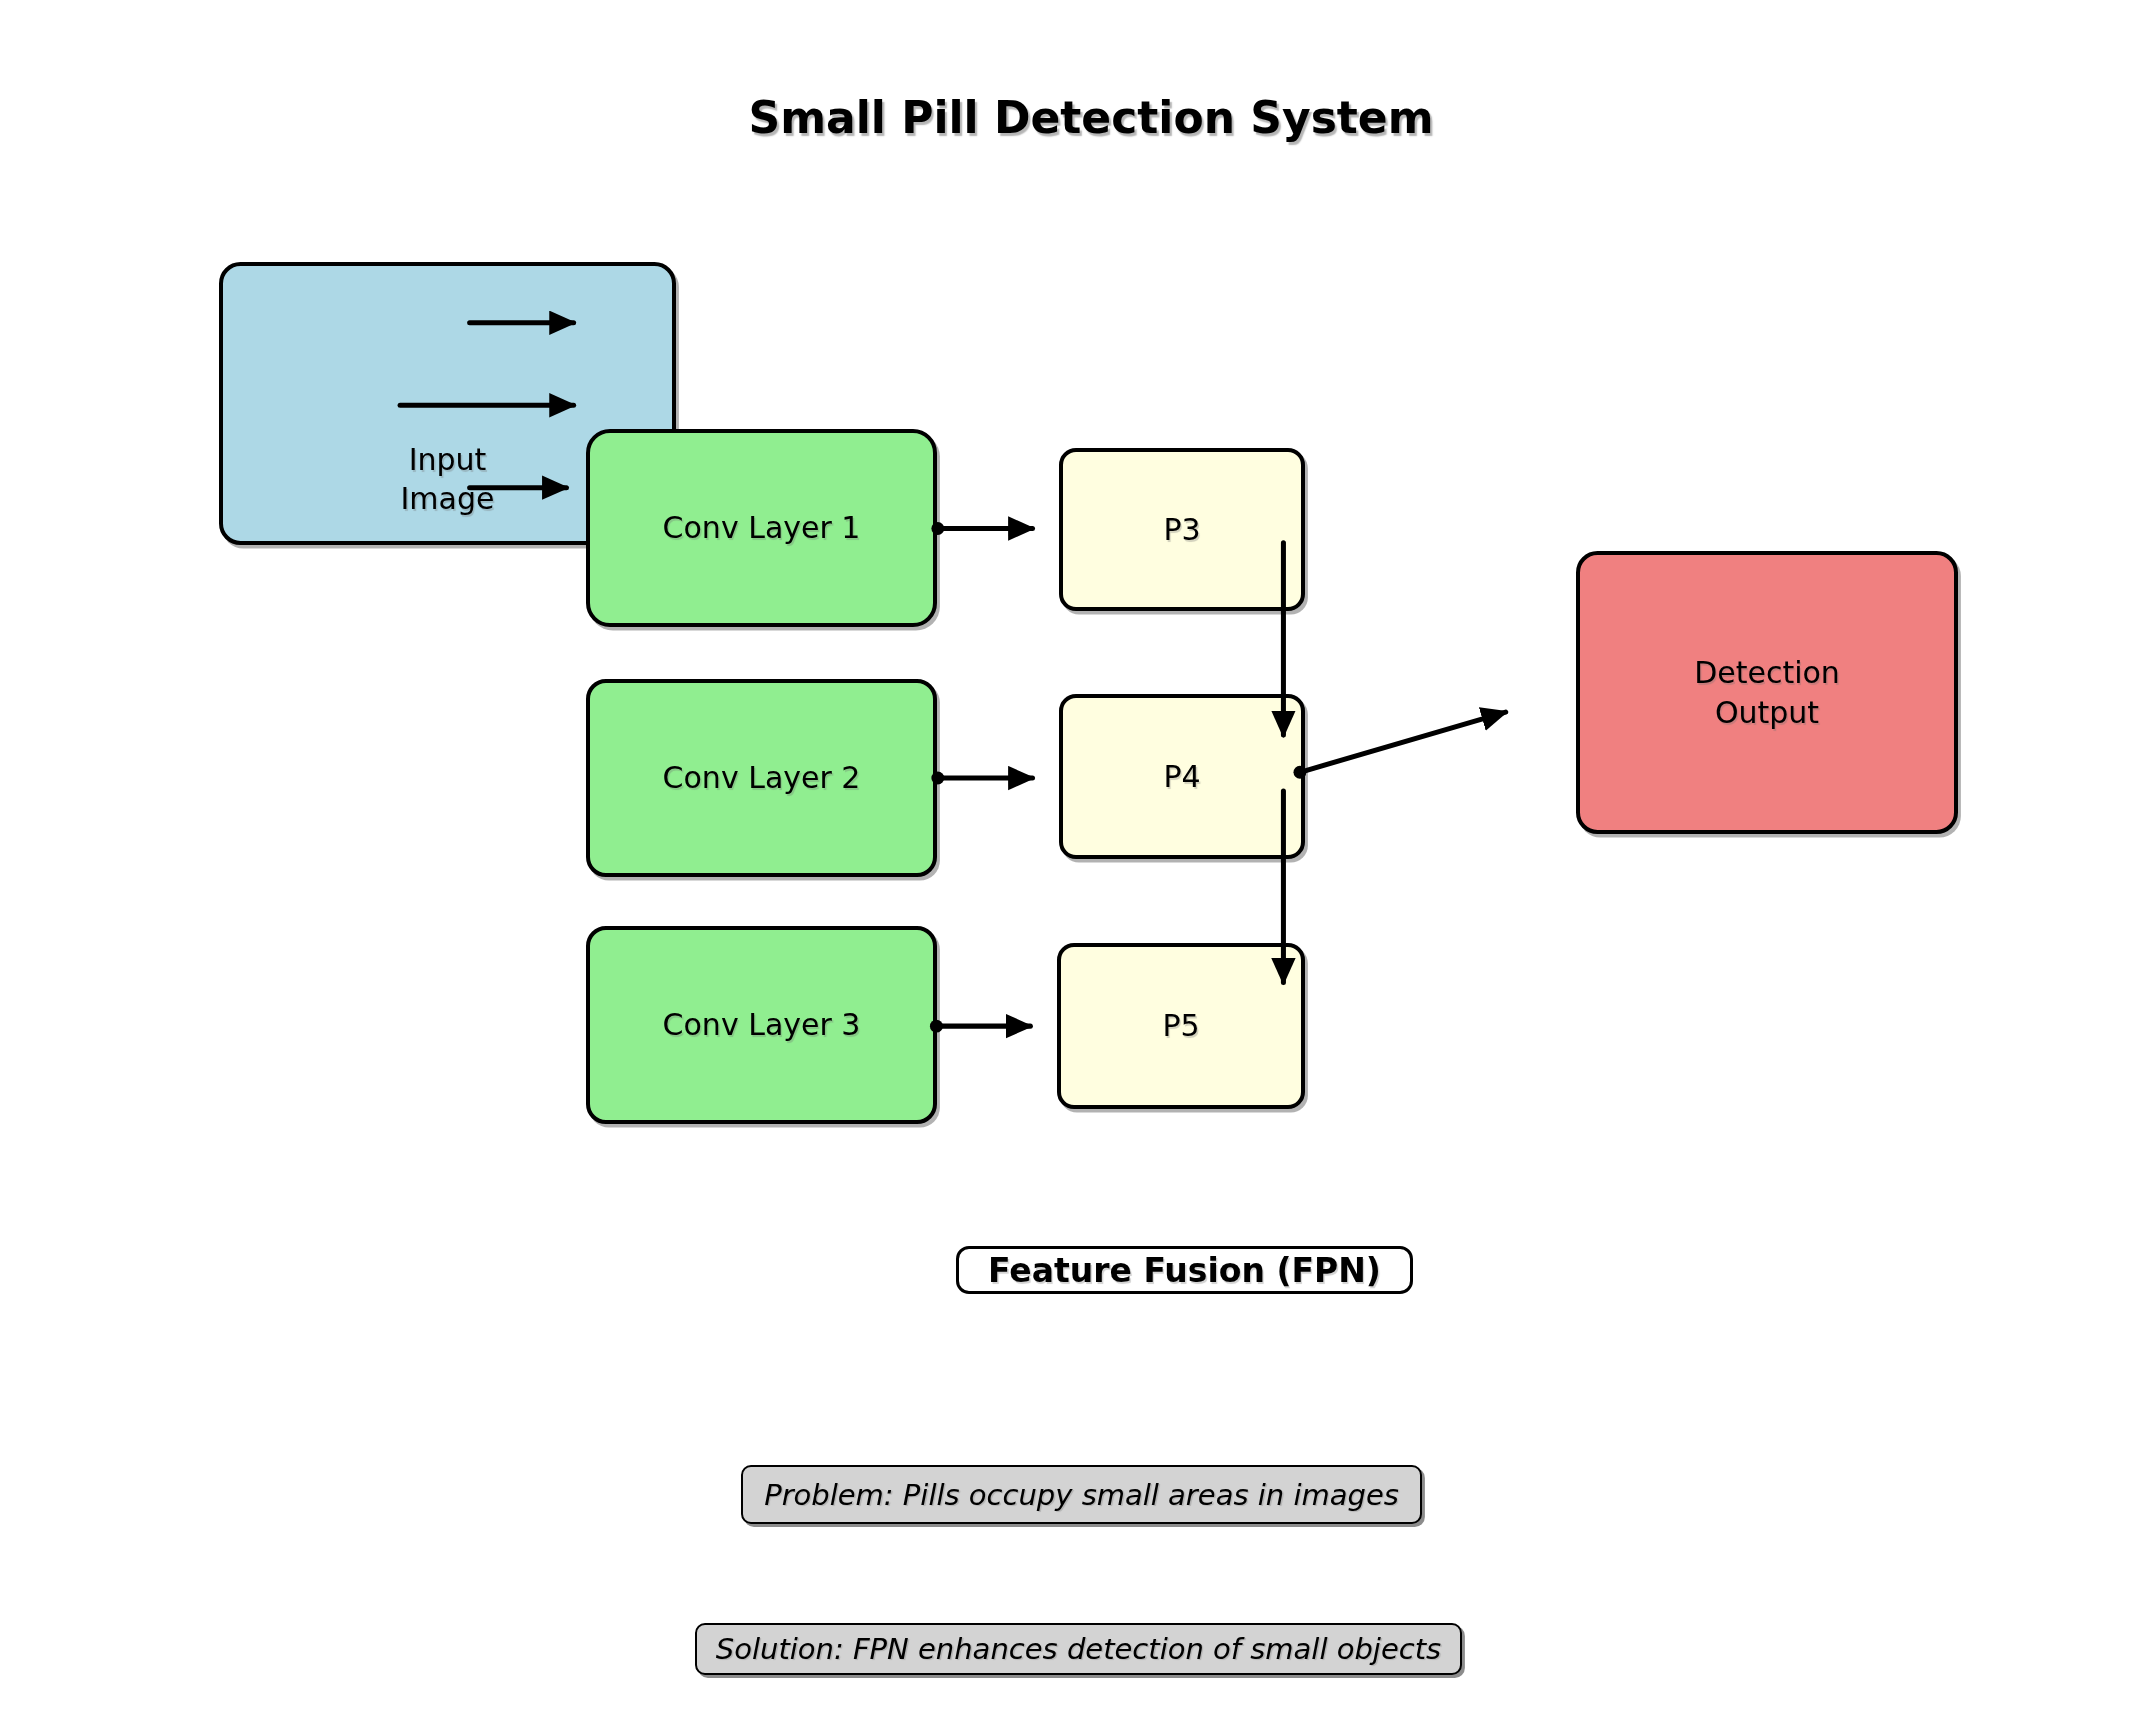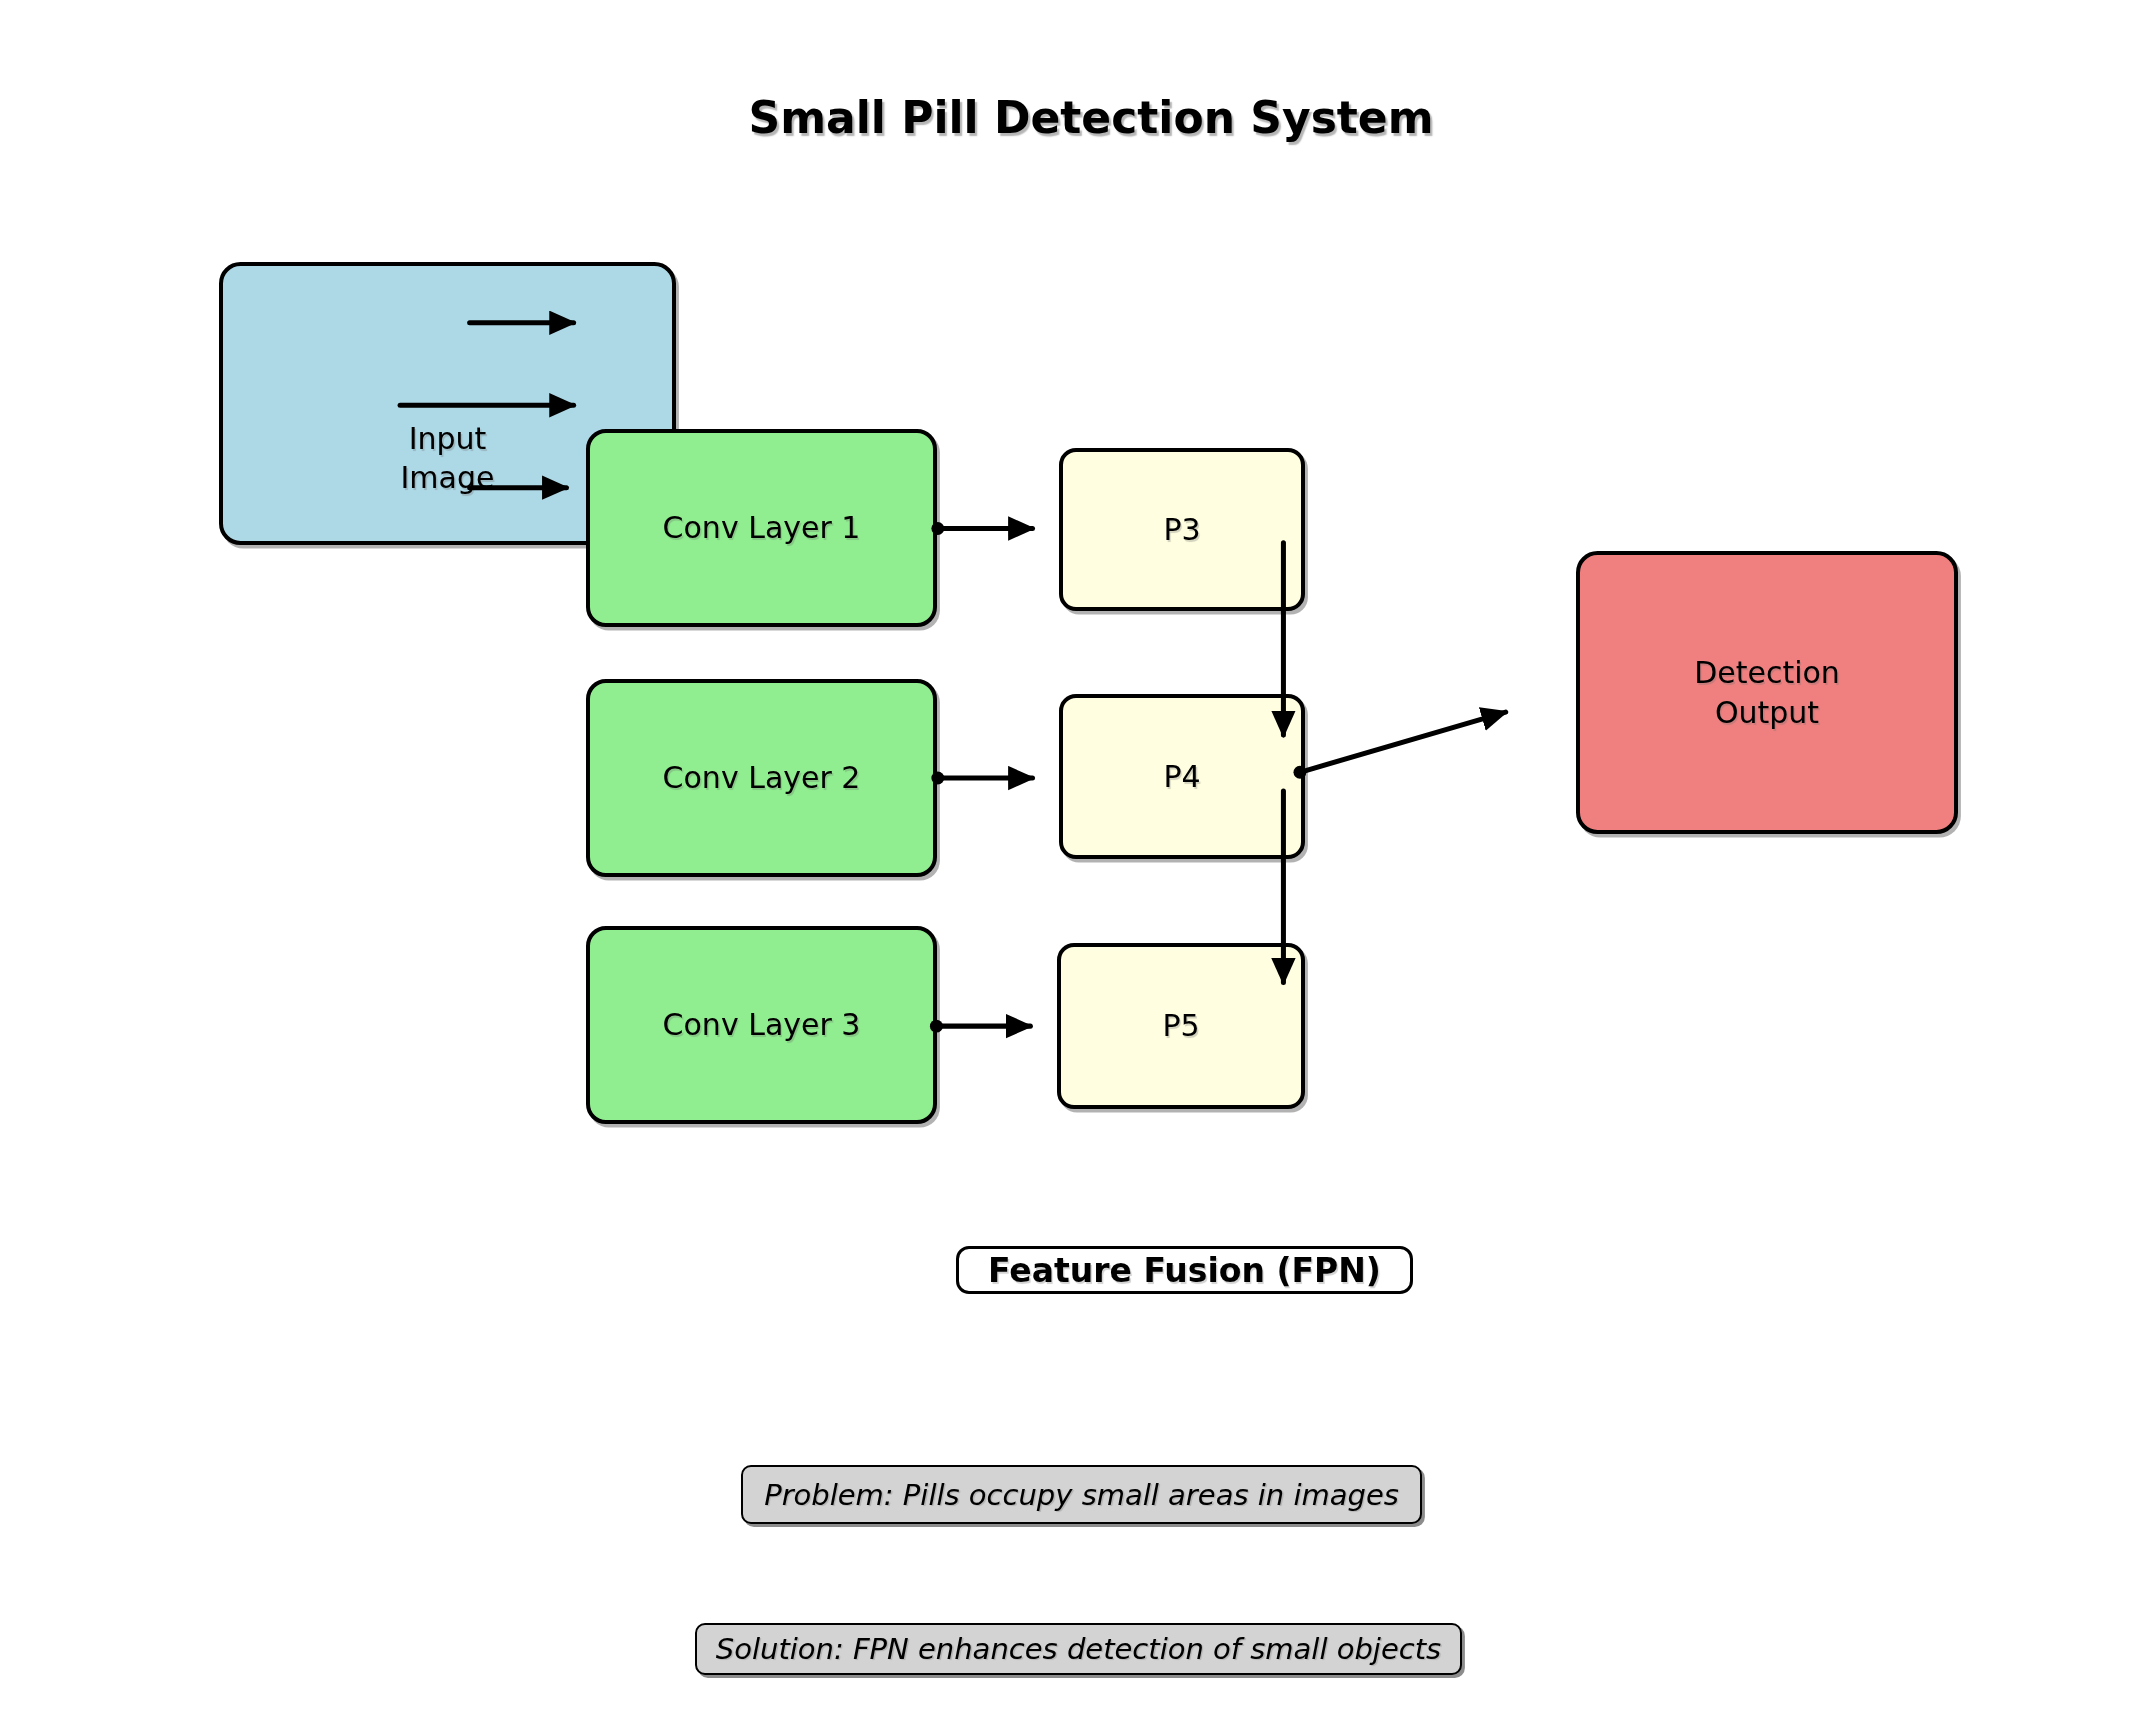--- a/index.html
+++ b/index.html
@@ -37,21 +37,21 @@
     text-align: center;
     font-size: 30px;
     box-shadow: 2.9px 3.6px 0 rgba(0,0,0,0.30);
   }
   .node-label {
     white-space: pre-line;
     line-height: 1.32;
     text-shadow: 1.4px 2.2px 0.7px rgba(110,110,110,0.30);
   }
   .node-input  { left: 219px;  top: 262px;  width: 457px; height: 283px; border-radius: 21.5px;
-                 align-items: flex-end; padding-bottom: 43px; z-index: 1; }
+                 align-items: flex-end; padding-bottom: 22px; z-index: 1; }
   .node-conv   { left: 586px;  width: 351px; height: 198px; z-index: 2; }
   .node-conv1  { top: 429px; }
   .node-conv2  { top: 679px; }
   .node-conv3  { top: 926px; }
   .node-p      { left: 1059px; width: 246px; border-radius: 17px; z-index: 2; }
   .node-p3     { top: 448px;  height: 163px; }
   .node-p4     { top: 694px;  height: 165px; }
   .node-p5     { left: 1057px; top: 943px; height: 166px; width: 248px; }
   .node-output { left: 1576px; top: 551px; width: 382px; height: 283px; border-radius: 21.5px; z-index: 2; }
 
@@ -113,21 +113,21 @@
 
 <div class="canvas">
 
   <div class="title">Small Pill Detection System</div>
 
   <div class="node node-input" style="background-color: rgb(173, 216, 230);">
     <span class="node-label">Input
 Image</span>
   </div>
 
-  <div class="node node-conv node-conv1" style="background-color: rgb(144, 238, 144);">
+  <div class="node node-conv node-conv1" style="background-color: rgb(144, 238, 144); border-radius: 24px;">
     <span class="node-label">Conv Layer 1</span>
   </div>
   <div class="node node-conv node-conv2" style="background-color: rgb(144, 238, 144);">
     <span class="node-label">Conv Layer 2</span>
   </div>
   <div class="node node-conv node-conv3" style="background-color: rgb(144, 238, 144);">
     <span class="node-label">Conv Layer 3</span>
   </div>
 
   <div class="node node-p node-p3" style="background-color: rgb(255, 254, 224);">

